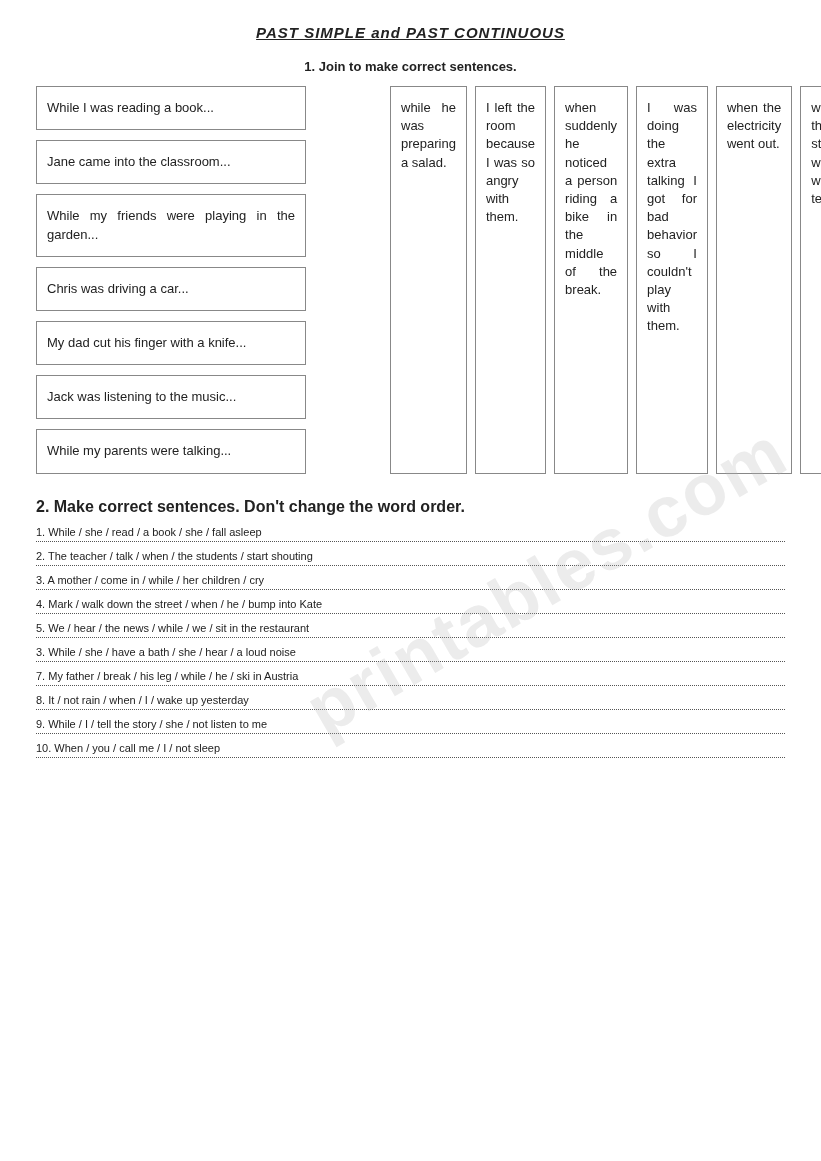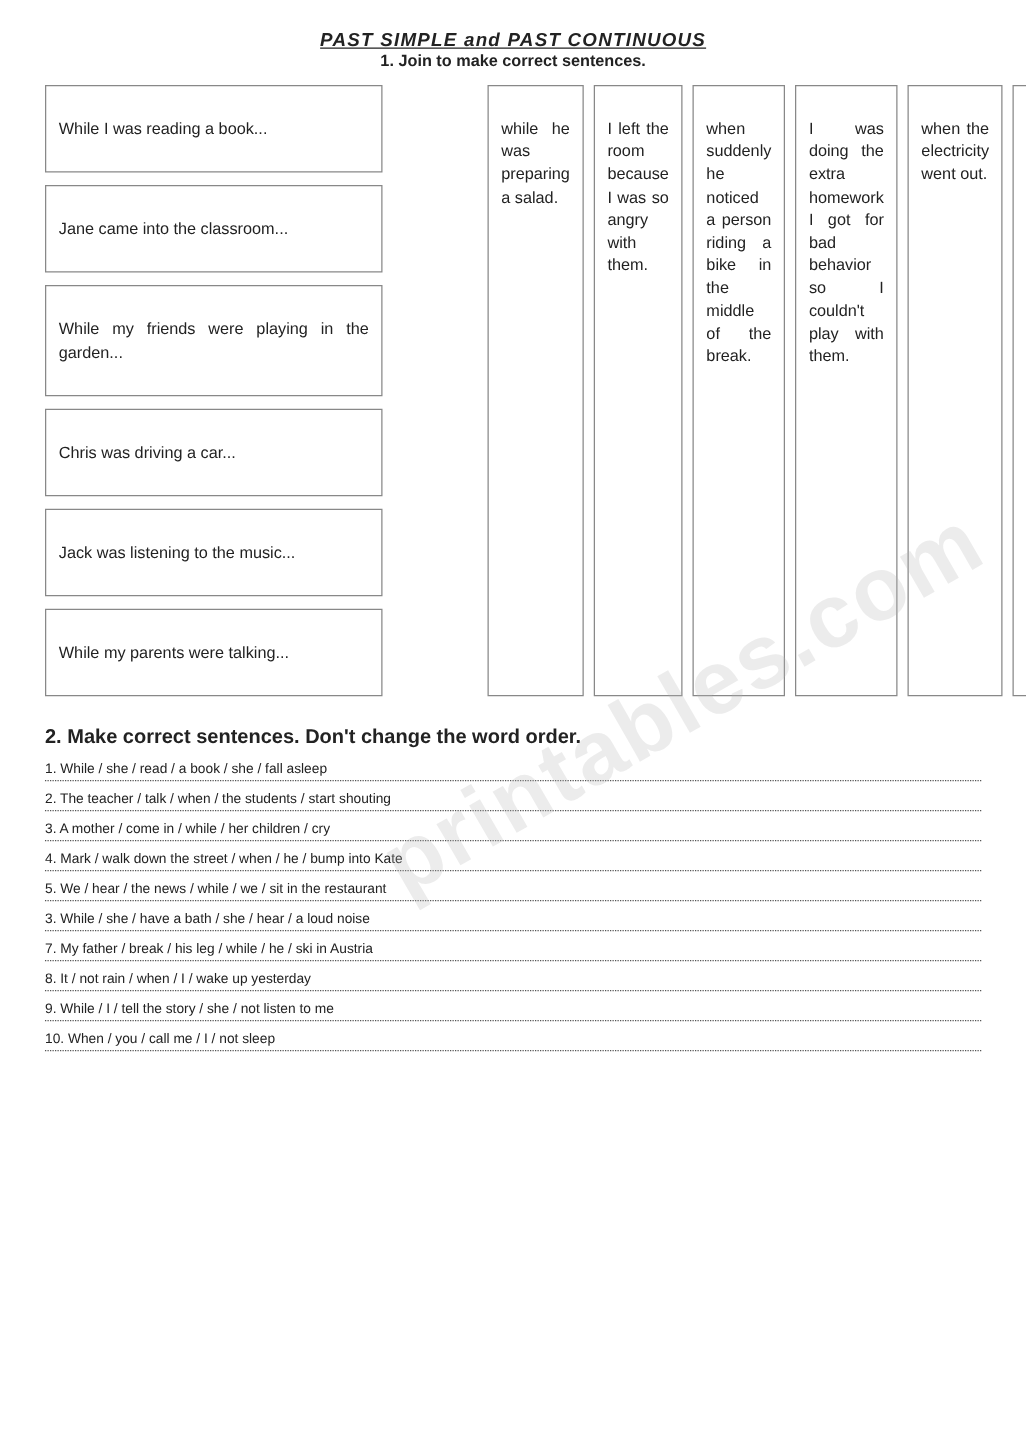--- a/index.html
+++ b/index.html
@@ -11,20 +11,21 @@
       width: 821px;
       min-height: 1161px;
       padding: 24px 36px;
     }
     .page-title {
       text-align: center;
       font-size: 15px;
       font-weight: bold;
       text-decoration: underline;
       letter-spacing: 1px;
+      margin-bottom: 18px;
       font-style: italic;
     }
     .section-heading {
       font-weight: bold;
       font-size: 13px;
       margin-bottom: 12px;
       text-align: center;
     }
     .section1 {
       display: flex;
@@ -41,21 +42,21 @@
     }
     .right-column {
       display: flex;
       flex-direction: row;
       gap: 8px;
       flex: 1;
       margin-left: 60px;
     }
     .card {
       border: 1.5px solid #888;
-      padding: 25px 10px;
+      padding: 12px 10px;
       font-size: 13px;
       text-align: justify;
       line-height: 1.4;
       background: #fff;
       min-height: 44px;
     }
     .section2 {
       margin-top: 8px;
     }
     .section2-heading {
@@ -99,28 +100,29 @@
 <h1 class="page-title">PAST SIMPLE and PAST CONTINUOUS</h1>
 
 <div class="section1-wrap">
   <div class="section-heading">1. Join to make correct sentences.</div>
   <div class="section1">
     <div class="left-column" id="left-col">
         <div class="card">While I was reading a book...</div>
         <div class="card">Jane came into the classroom...</div>
         <div class="card">While my friends were playing in the garden...</div>
         <div class="card">Chris was driving a car...</div>
+        <div class="card">My dad cut his finger with a knife...</div>
         <div class="card">Jack was listening to the music...</div>
         <div class="card">While my parents were talking...</div>
       </div>
     <div class="right-column" id="right-col">
         <div class="card">while he was preparing a salad.</div>
         <div class="card">I left the room because I was so angry with them.</div>
         <div class="card">when suddenly he noticed a person riding a bike in the middle of the break.</div>
-        <div class="card">I was doing the extra homework I got for bad behavior so I couldn't play with them.</div>
+        <div class="card">I was doing the extra talking I got for bad behavior so I couldn't play with them.</div>
         <div class="card">when the electricity went out.</div>
         <div class="card">while the students were writing a test.</div>
       </div>
   </div>
   <div class="watermark">printables.com</div>
 </div>
 
 <div class="section2">
   <div class="section2-heading">2. Make correct sentences. Don't change the word order.</div>
   <div id="exercises-container">

